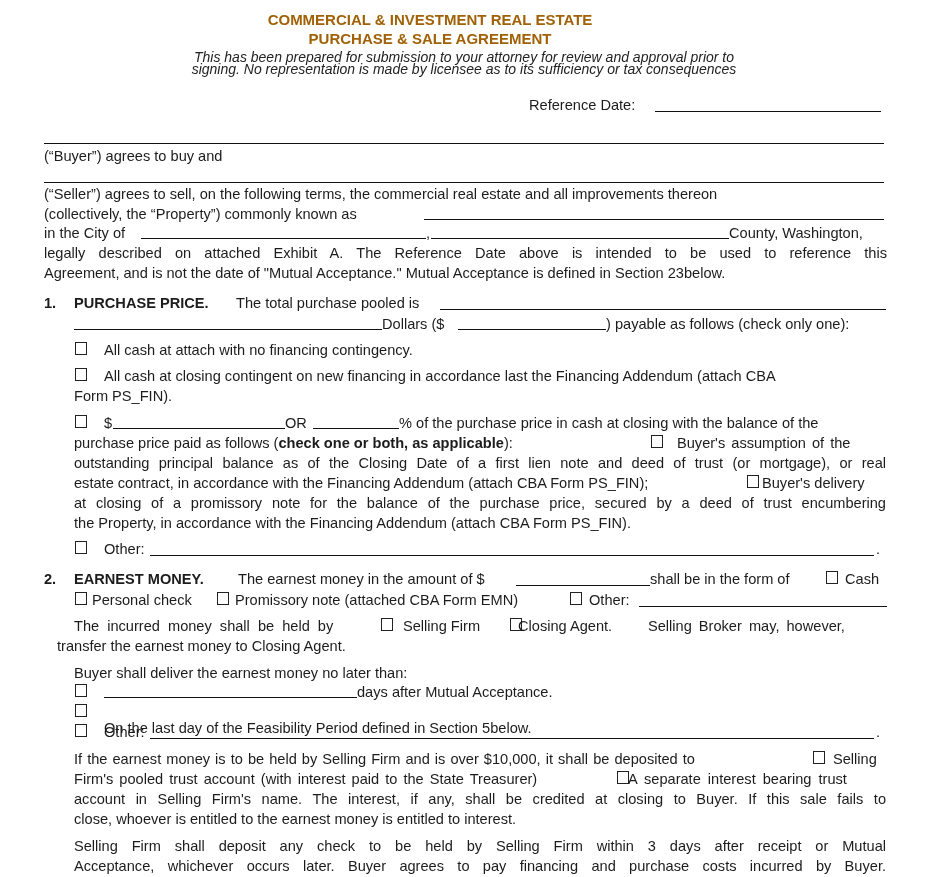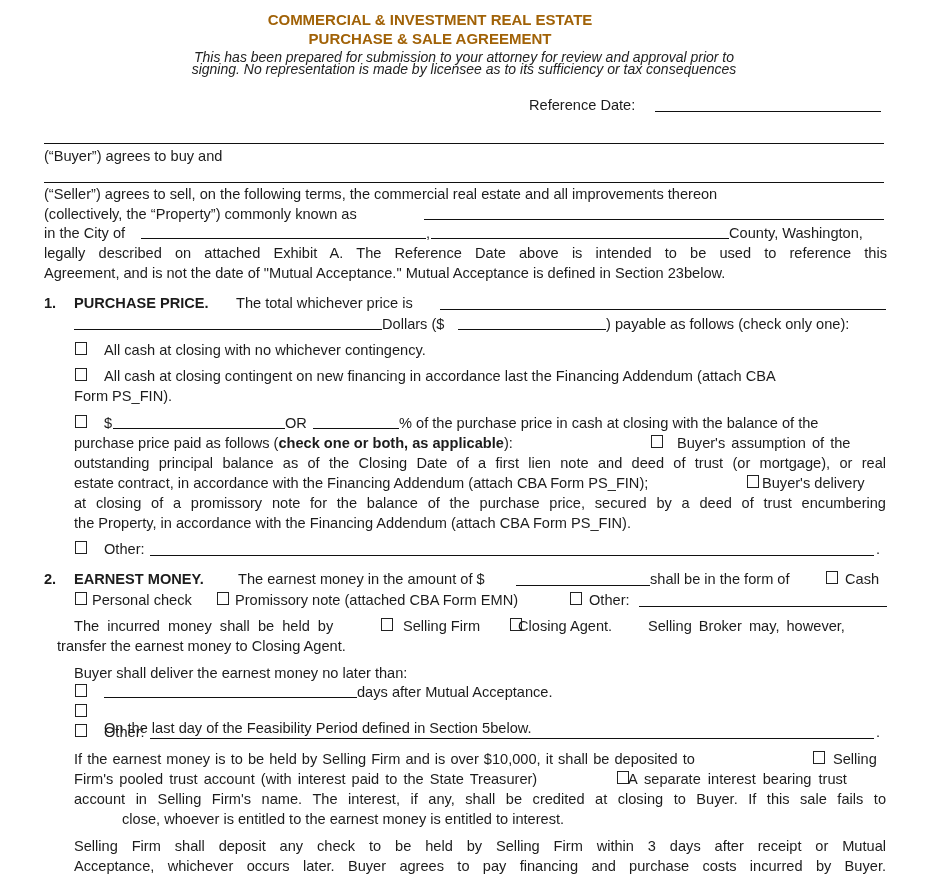--- a/index.html
+++ b/index.html
@@ -61,34 +61,34 @@
 <div class="line" style="left:431px; top:238px; width:298px;">
     <span class="abs t" style="left:4px; top:-15px;"></span>
   </div>
 <div class="abs t" style="left:729px; top:224px;">County, Washington,</div>
 
 <div class="abs t just" style="left:44px; top:244px; width:843px;">legally described on attached Exhibit A. The Reference Date above is intended to be used to reference this</div>
 <div class="abs t" style="left:44px; top:264px;">Agreement, and is not the date of "Mutual Acceptance." Mutual Acceptance is defined in Section 23below.</div>
 
 <div class="abs t bold" style="left:44px; top:294px;">1.</div>
 <div class="abs t bold" style="left:74px; top:294px;">PURCHASE  PRICE.</div>
-<div class="abs t" style="left:236px; top:294px;">The total whichever price is</div>
+<div class="abs t" style="left:236px; top:294px;">The total purchase pooled is</div>
 <div class="line" style="left:440px; top:309px; width:446px;">
     <span class="abs t" style="left:4px; top:-15px;"></span>
   </div>
 
 <div class="line" style="left:74px; top:329px; width:308px;"></div>
 <div class="abs t" style="left:382px; top:315px;">Dollars ($</div>
 <div class="line" style="left:458px; top:329px; width:148px;">
     <span class="abs t" style="left:4px; top:-15px;"></span>
   </div>
 <div class="abs t" style="left:606px; top:315px;">) payable as follows (check only one):</div>
 
 <div class="cb" style="left:75px; top:342px;"></div>
-<div class="abs t" style="left:104px; top:341px;">All cash at closing with no whichever contingency.</div>
+<div class="abs t" style="left:104px; top:341px;">All cash at attach with no financing contingency.</div>
 
 <div class="cb" style="left:75px; top:368px;"></div>
 <div class="abs t" style="left:104px; top:367px;">All cash at closing contingent on new financing in accordance last the Financing Addendum  (attach CBA</div>
 <div class="abs t" style="left:74px; top:387px;">Form PS_FIN).</div>
 
 <div class="cb" style="left:75px; top:415px;"></div>
 <div class="abs t" style="left:104px; top:414px;">$</div>
 <div class="line" style="left:113px; top:428px; width:172px;"></div>
 <div class="abs t" style="left:285px; top:414px;">OR</div>
 <div class="line" style="left:313px; top:428px; width:86px;"></div>
@@ -162,16 +162,16 @@
 
 <div class="abs t" style="left:74px; top:750px; word-spacing:1px;">If the earnest money is to be held by Selling Firm and is over $10,000, it shall be deposited to</div>
 <div class="cb" style="left:813px; top:751px;"></div>
 <div class="abs t" style="left:833px; top:750px;">Selling</div>
 
 <div class="abs t" style="left:74px; top:770px; word-spacing:2px;">Firm's pooled trust account (with interest paid to the State Treasurer)</div>
 <div class="cb" style="left:617px; top:771px;"></div>
 <div class="abs t" style="left:628px; top:770px; word-spacing:3px;">A separate interest bearing trust</div>
 
 <div class="abs t just" style="left:74px; top:790px; width:812px;">account in Selling Firm's name. The interest, if any, shall be credited at closing to Buyer. If this sale fails to</div>
-<div class="abs t" style="left:74px; top:810px;margin-left:48px;">close, whoever is entitled to the earnest money is entitled to interest.</div>
+<div class="abs t" style="left:74px; top:810px;">close, whoever is entitled to the earnest money is entitled to interest.</div>
 
 <div class="abs t just" style="left:74px; top:837px; width:812px;">Selling Firm shall deposit any check to be held by Selling Firm within 3 days after receipt or Mutual</div>
 <div class="abs t just" style="left:74px; top:857px; width:812px;">Acceptance, whichever occurs later. Buyer agrees to pay financing and purchase costs incurred by Buyer.</div>
 
 </body></html>

